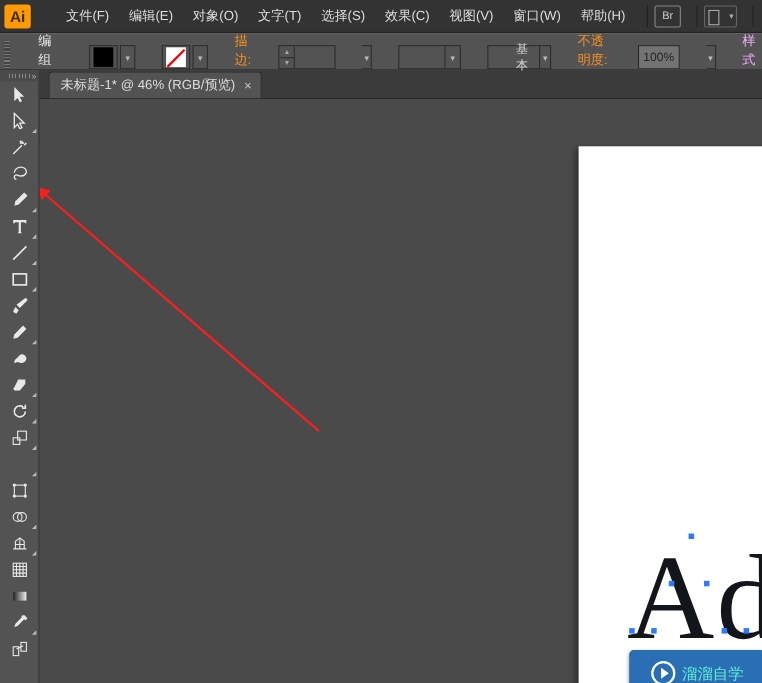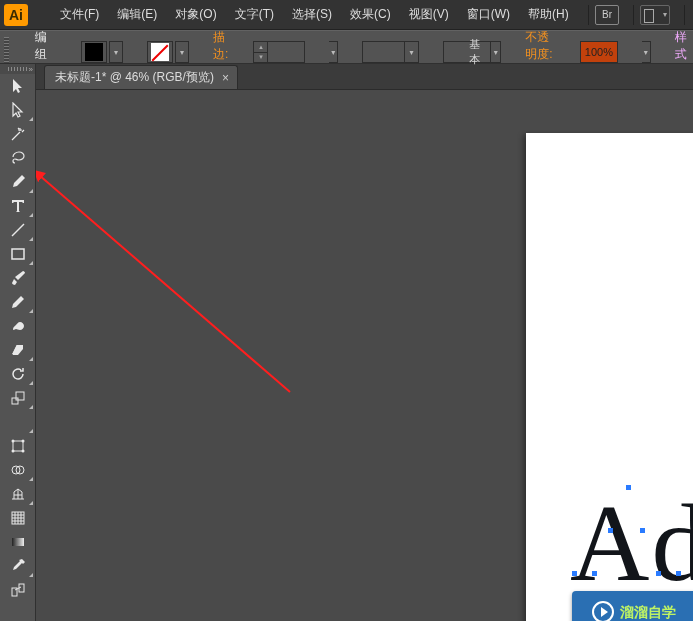--- a/index.html
+++ b/index.html
@@ -192,21 +192,21 @@
   .combo.stroke { width:92px; }
   .combo.stroke .line {
     flex:1; height:0;
     border-top:2px solid #ddd;
     margin:0 4px;
   }
 
   .opacity-value {
     height:22px; width:48px;
     border:1px solid #2d2d2d;
-    background:#c2410c; color:#222;
+    background:#737373; color:#222;
     font-size:11px;
     display:flex; align-items:center; justify-content:flex-end;
     padding:0 4px;
   }
 
   .style-label {
     color:#f0abfc; font-size:12px;
   }
 
   
@@ -360,23 +360,23 @@
   }
   .watermark .play::before{
     content:'';
     width:0;height:0;
     border-left:7px solid #fff;
     border-top:5px solid transparent;
     border-bottom:5px solid transparent;
     margin-left:2px;
   }
   .watermark .cn {
-    color:#bef264;
+    color:#5eead4;
     font-size:14px;
-    font-weight:bold;
+    font-weight:normal;
     line-height:1;
   }
   .watermark .url {
     position:absolute;
     bottom:2px; right:6px;
     font-size:7px;
     color:#cfe3f7;
     letter-spacing:0.3px;
   }
 

